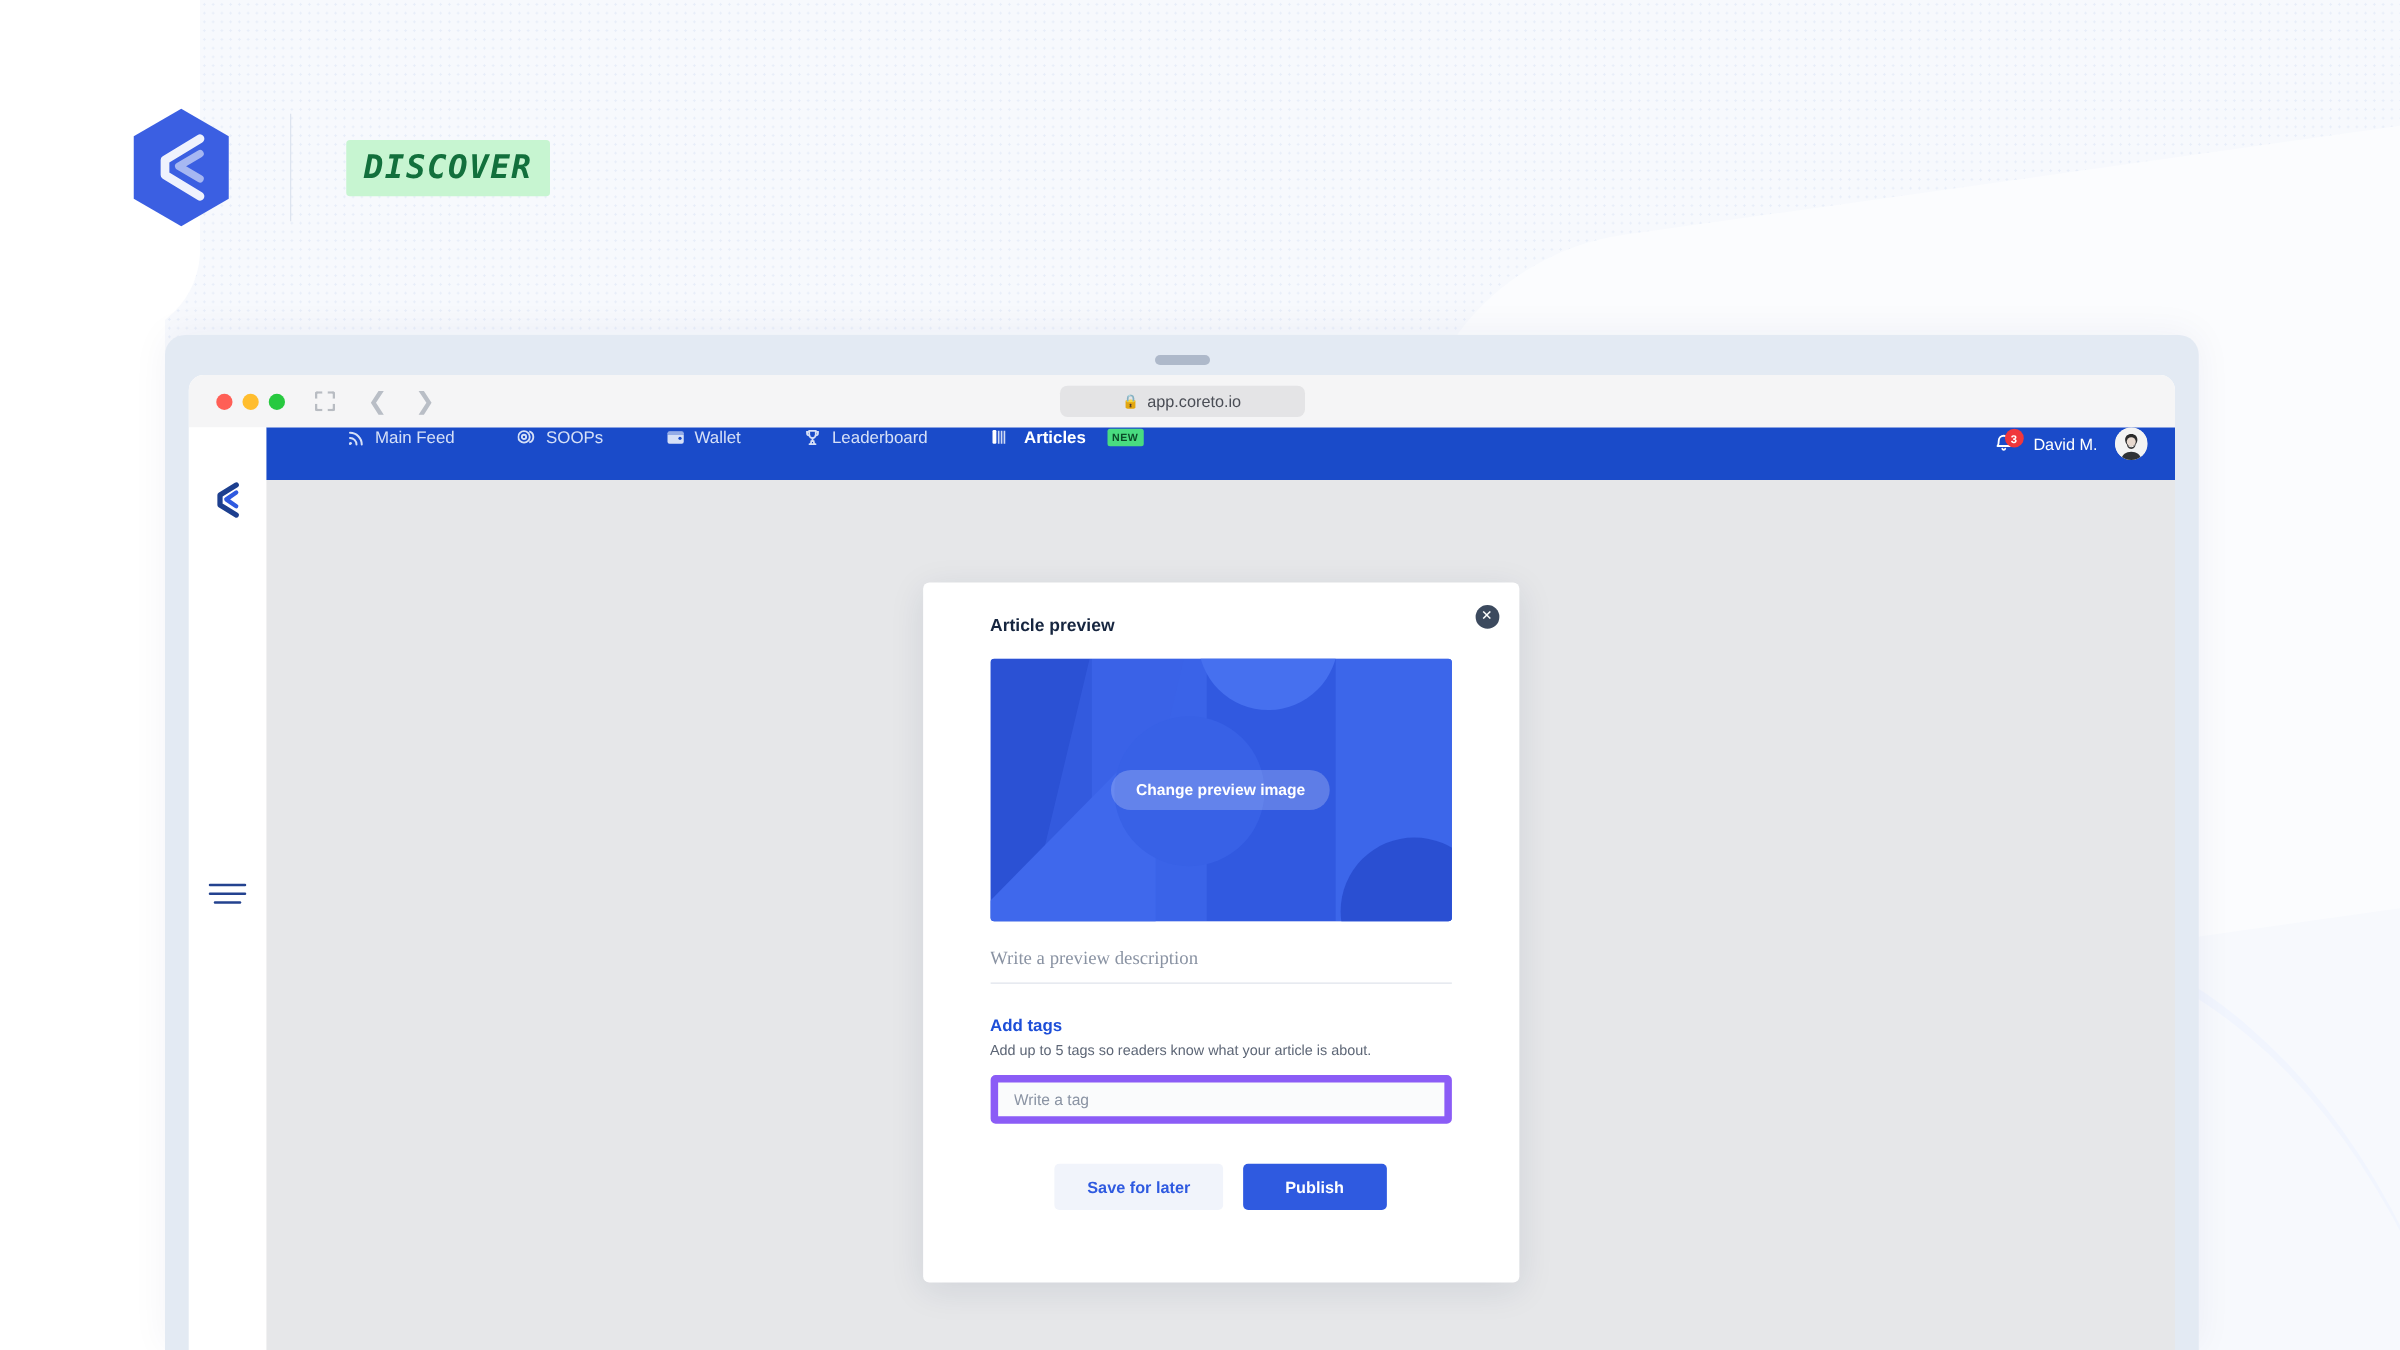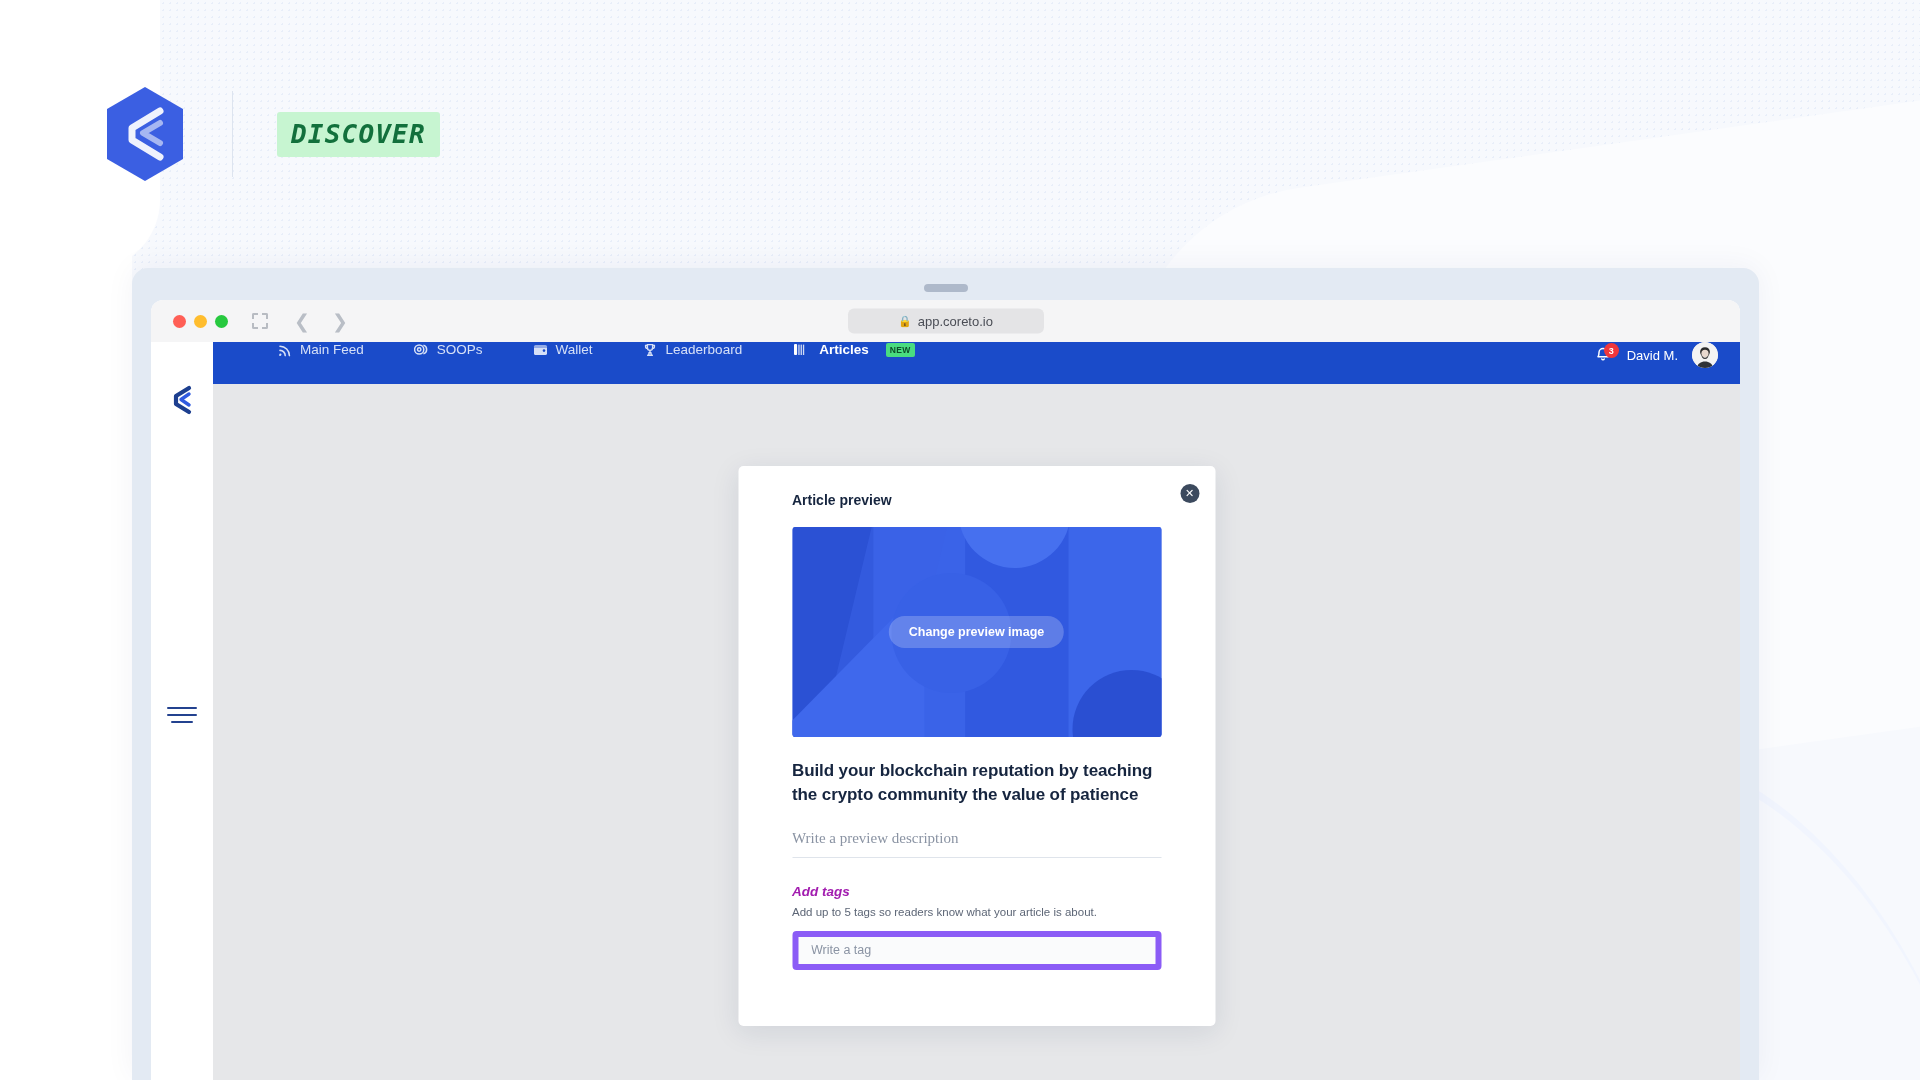--- a/index.html
+++ b/index.html
@@ -196,21 +196,21 @@
     margin-top: 22px; font-size: 17px; font-weight: 700; line-height: 1.44;
     color: #16253f; letter-spacing: -.1px;
   }
   .desc-input {
     width: 100%; border: 0; border-bottom: 1px solid #dfe4eb; outline: none;
     font-family: Liberation Serif, serif; font-size: 15px; color: #0f766e;
     padding: 22px 0 10px 0; background: transparent;
   }
   .desc-input::placeholder { color: #8a93a3; }
 
-  .tags-head { margin-top: 26px; font-size: 13.5px; font-weight: 700; color: #a21caf; font-style: italic; }
+  .tags-head { margin-top: 26px; font-size: 13.5px; font-weight: 700; color: #1d4ed8; }
   .tags-sub { margin-top: 7px; font-size: 11.5px; color: #5d6676; }
   .tag-input {
     margin-top: 13px; width: 100%; height: 39px; border: 6px solid #8b5cf6;
     border-radius: 4px; background: #fafbfc; outline: none;
     font-family: inherit; font-size: 12.5px; color: #16253f; padding: 0 13px;
   }
   .tag-input::placeholder { color: #8a93a3; }
 
   .modal-actions {
     margin-top: 32px; display: flex; justify-content: center; gap: 16px; padding-bottom: 30px;
@@ -390,28 +390,31 @@
               <div class="pv-shape pv-col3"></div>
               <div class="pv-shape pv-col4"></div>
               <div class="pv-shape pv-diag"></div>
               <div class="pv-shape pv-tri"></div>
               <div class="pv-shape pv-circ-a"></div>
               <div class="pv-shape pv-circ-b"></div>
               <div class="pv-shape pv-circ-c"></div>
               <button class="change-btn">Change preview image</button>
             </div>
 
-            <div class="article-title">Build your blockchain reputation by teaching the crypto community the value of patience</div>
 
             <input class="desc-input" placeholder="Write a preview description" style="">
 
             <div class="tags-head">Add tags</div>
             <div class="tags-sub">Add up to 5 tags so readers know what your article is about.</div>
 
             <input class="tag-input" placeholder="Write a tag" style="">
 
+            <div class="modal-actions">
+              <button class="btn btn-secondary">Save for later</button>
+              <button class="btn btn-primary">Publish</button>
+            </div>
           </div>
 
         </div>
       </div>
     </div>
   </div>
 </div>
 
 </body></html>

